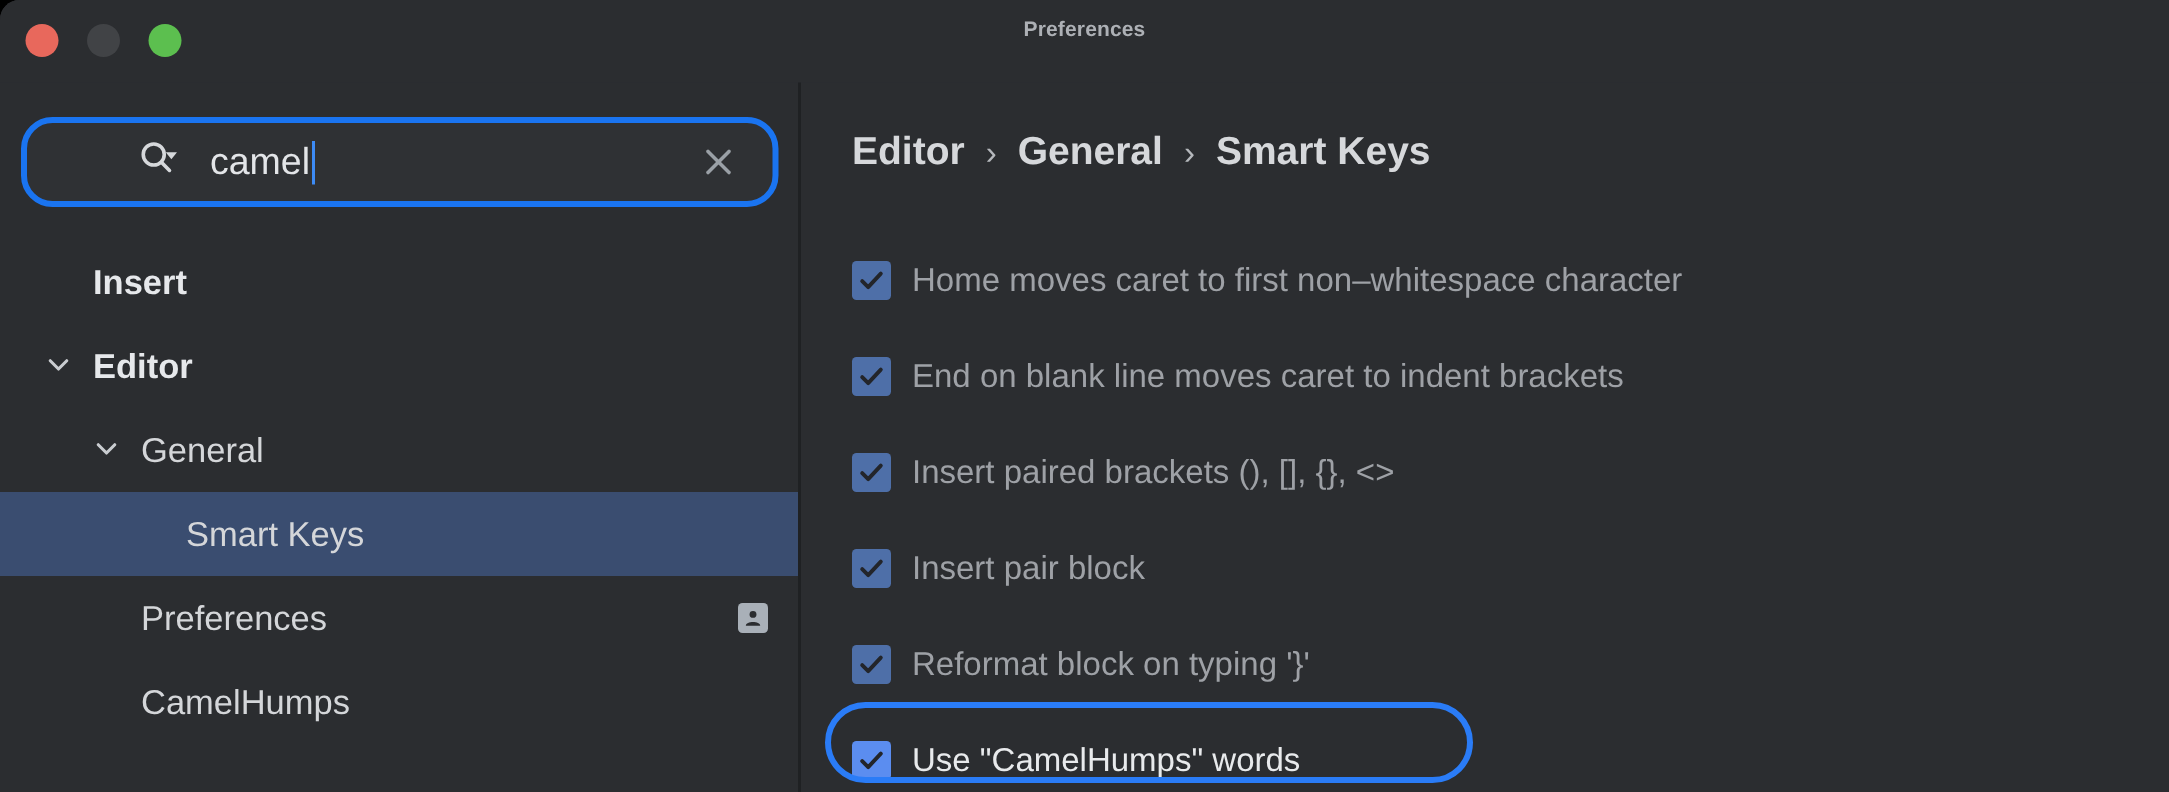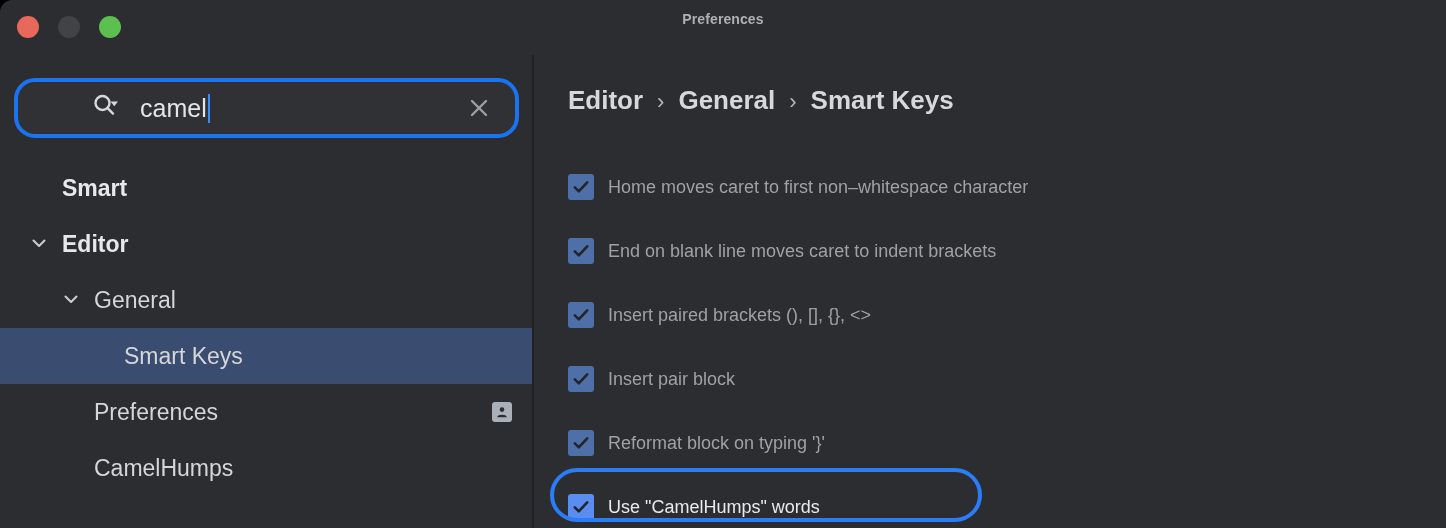--- a/index.html
+++ b/index.html
@@ -209,21 +209,21 @@
     height: 26px;
     border-radius: 3px;
     background: #4e6fa8;
     display: flex;
     align-items: center;
     justify-content: center;
   }
   .opt-row.highlight .cb { background: #5b8df0; }
   .opt-label {
     margin-left: 14px;
-    font-size: 18px;
+    font-size: 22px;
     color: #9ea1a6;
     white-space: nowrap;
   }
   .opt-row.highlight .opt-label { color: #e8eaec; }
 
   #focus-ring {
     position: absolute;
     left: 550px;
     top: 468px;
     width: 432px;
@@ -263,21 +263,21 @@
         <svg width="24" height="24" viewBox="0 0 24 24">
           <line x1="5" y1="5" x2="19" y2="19" stroke="#9aa0a6" stroke-width="2.4" stroke-linecap="round"></line>
           <line x1="19" y1="5" x2="5" y2="19" stroke="#9aa0a6" stroke-width="2.4" stroke-linecap="round"></line>
         </svg>
       </span>
     </div>
 
     <div id="tree">
 
       <div class="tree-row lvl0 bold">
-        <span class="tree-label">Smart</span>
+        <span class="tree-label">Insert</span>
       </div>
 
       <div class="tree-row lvl0 bold">
         <span class="chev">
           <svg width="18" height="18" viewBox="0 0 18 18">
               <path d="M3.5 6.5 L9 12 L14.5 6.5" fill="none" stroke="#c9ccd0" stroke-width="2.1" stroke-linecap="round" stroke-linejoin="round"></path>
             </svg>
         </span>
         <span class="tree-label">Editor</span>
       </div>

